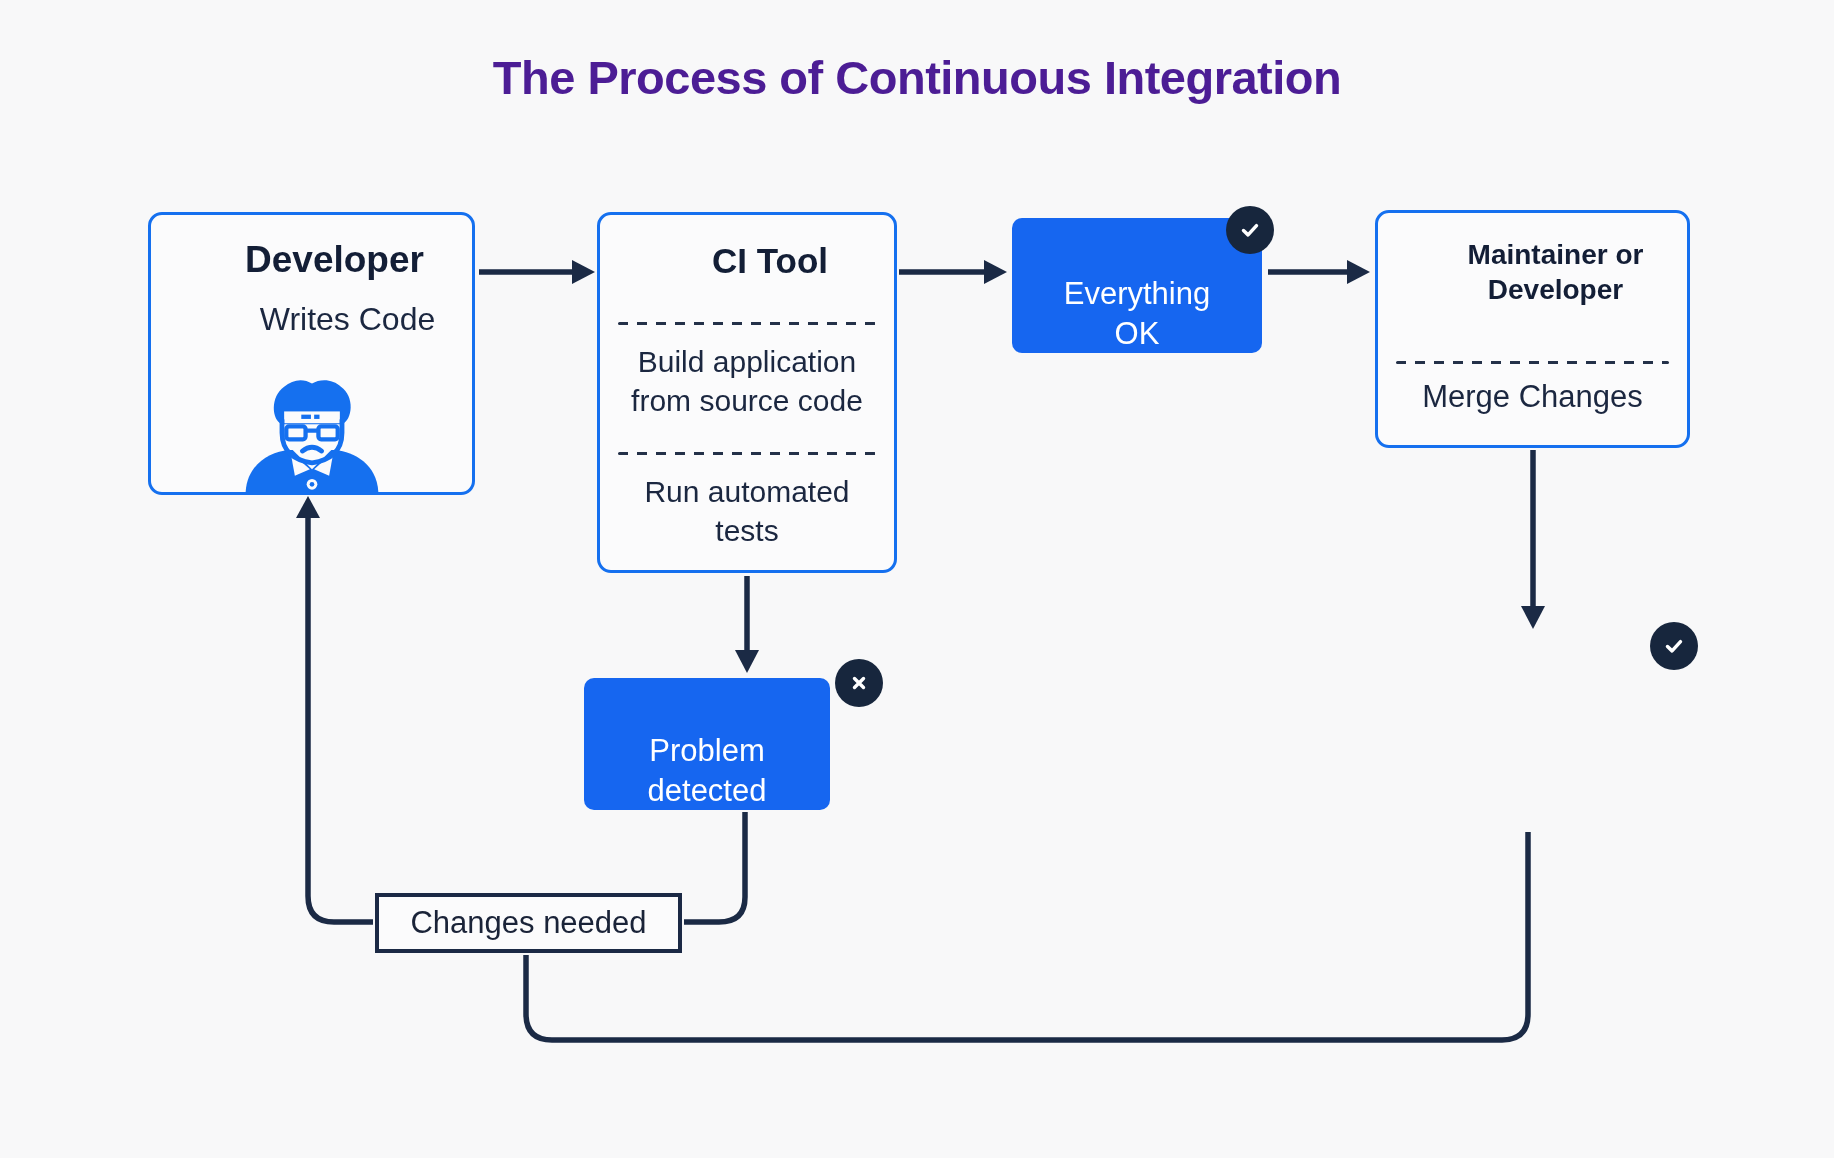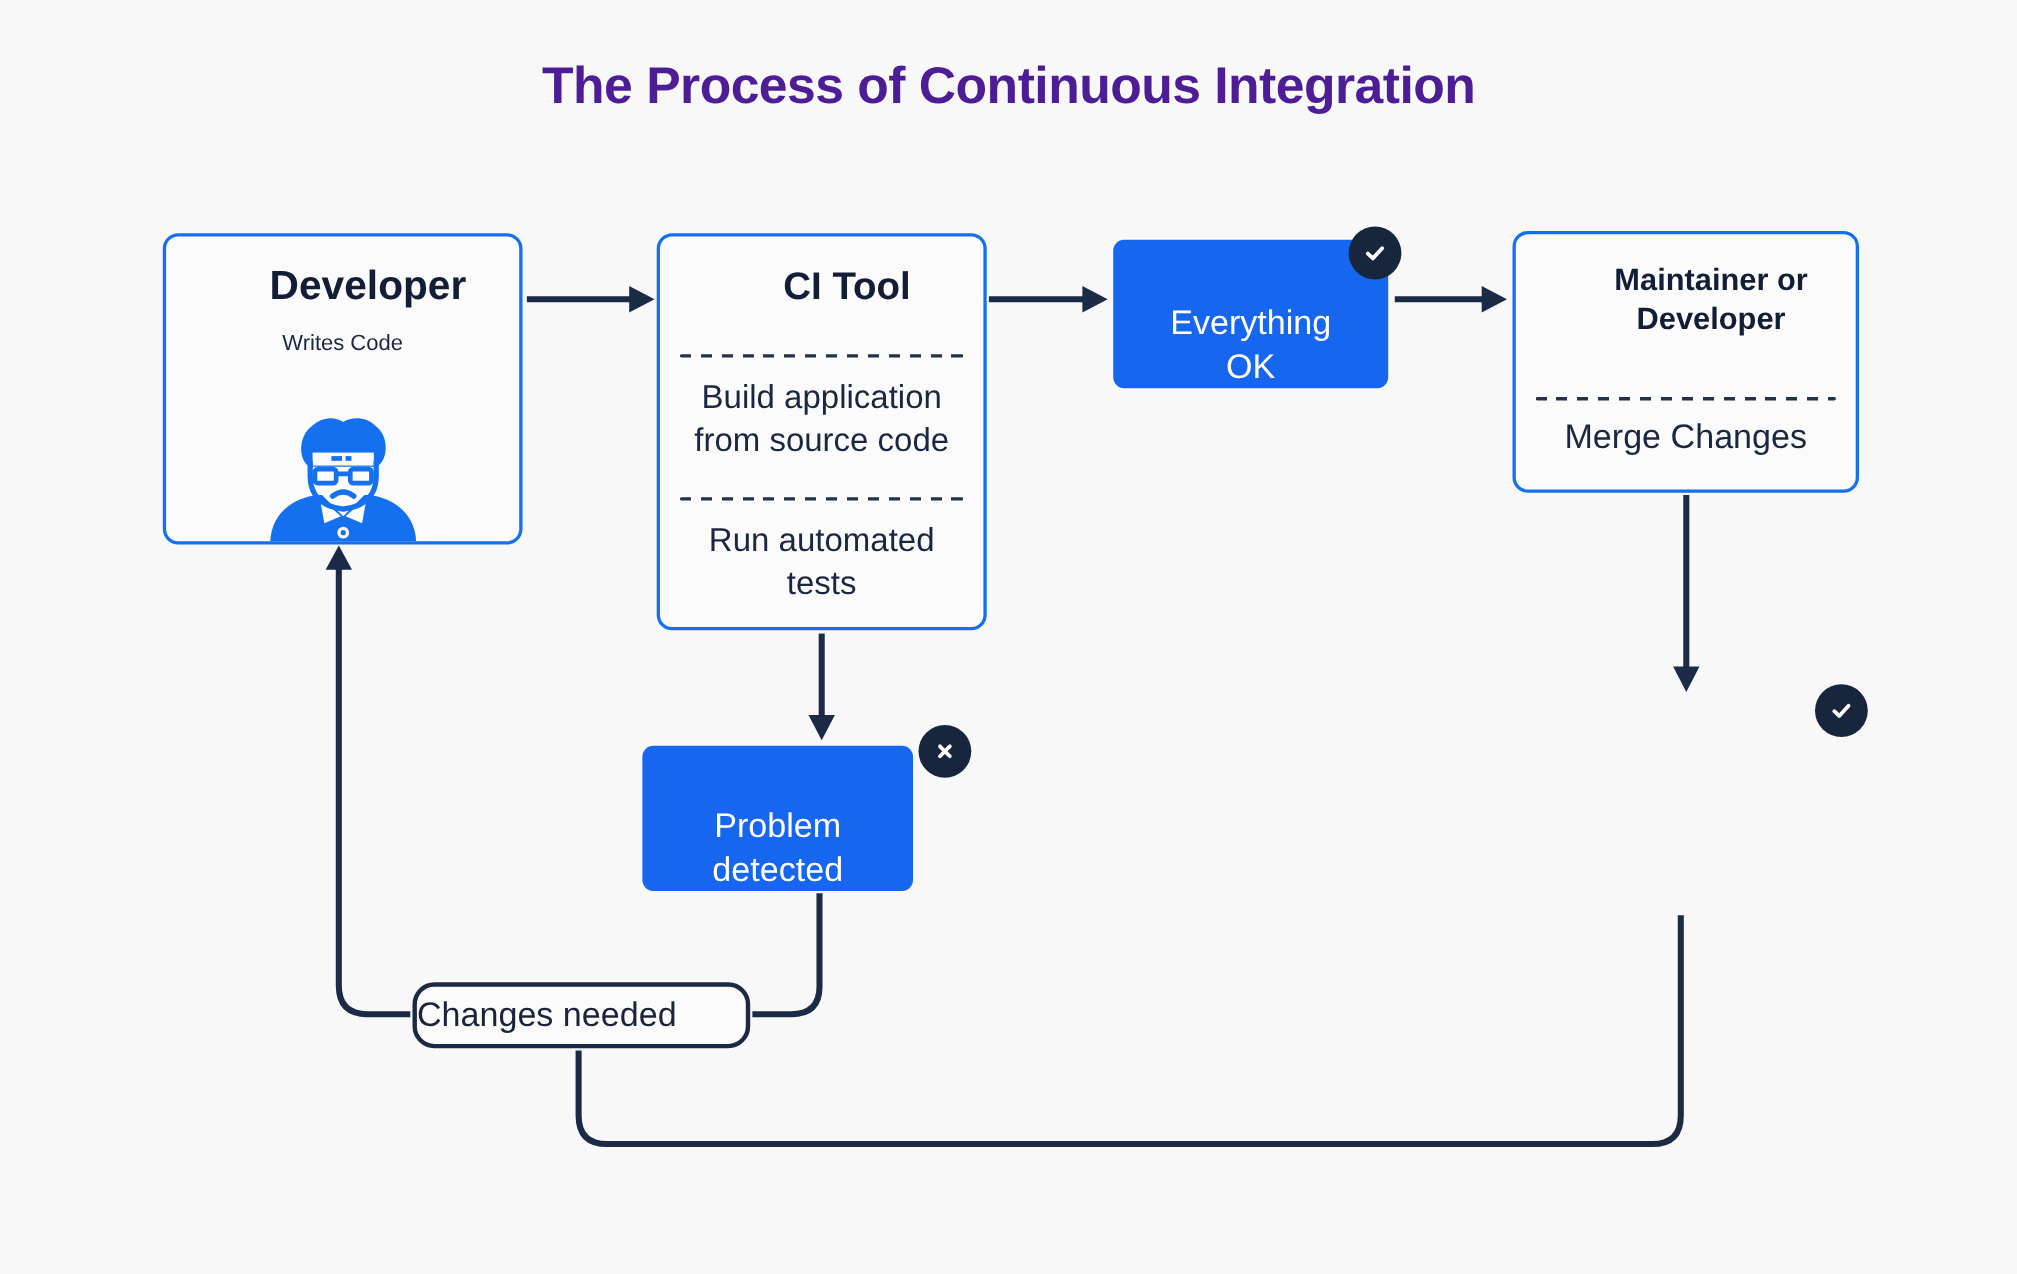--- a/index.html
+++ b/index.html
@@ -45,21 +45,21 @@
     color:#1b2740;white-space:pre-line;
   }
   .divider-dashed{
     position:absolute;left:18px;right:18px;height:3px;border-radius:2px;
     background:repeating-linear-gradient(to right,#243149 0 10px,transparent 10px 19px);
   }
 
   
   #developer-box{left:148px;top:212px;width:327px;height:283px;overflow:hidden;}
   #developer-box .node-title{top:24px;font-size:37px;}
-  #developer-box .node-sub{top:86px;font-size:20px;}
+  #developer-box .node-sub{top:86px;font-size:32px;margin-left:36px;}
   .dev-icon{position:absolute;left:50%;bottom:-3px;transform:translateX(-50%);}
 
   
   #ci-box{left:597px;top:212px;width:300px;height:361px;}
   #ci-box .node-title{top:26px;font-size:35px;}
   #ci-divider-1{top:107px;}
   #ci-step-1{top:127px;font-size:30px;line-height:1.3;}
   #ci-divider-2{top:237px;}
   #ci-step-2{top:257px;font-size:30px;line-height:1.3;}
 
@@ -74,22 +74,22 @@
 
   
   #app-box{left:1363px;top:632px;width:317px;height:198px;}
 
   
   #problem-box{left:584px;top:678px;width:246px;height:132px;}
 
   
   #changes-box{
     left:375px;top:893px;width:307px;height:60px;
-    background:#fbfbfc;border:4px solid #1b2945;border-radius:20px;
-    display:flex;align-items:center;justify-content:flex-start;
+    background:#fbfbfc;border:4px solid #1b2945;border-radius:0;
+    display:flex;align-items:center;justify-content:center;
     font-size:31px;color:#1a2338;
   }
 
   .badge{
     position:absolute;width:48px;height:48px;border-radius:50%;
     background:#17263d;
     display:flex;align-items:center;justify-content:center;
   }
   #eok-badge{left:1226px;top:206px;}
   #app-badge{left:1650px;top:622px;}

